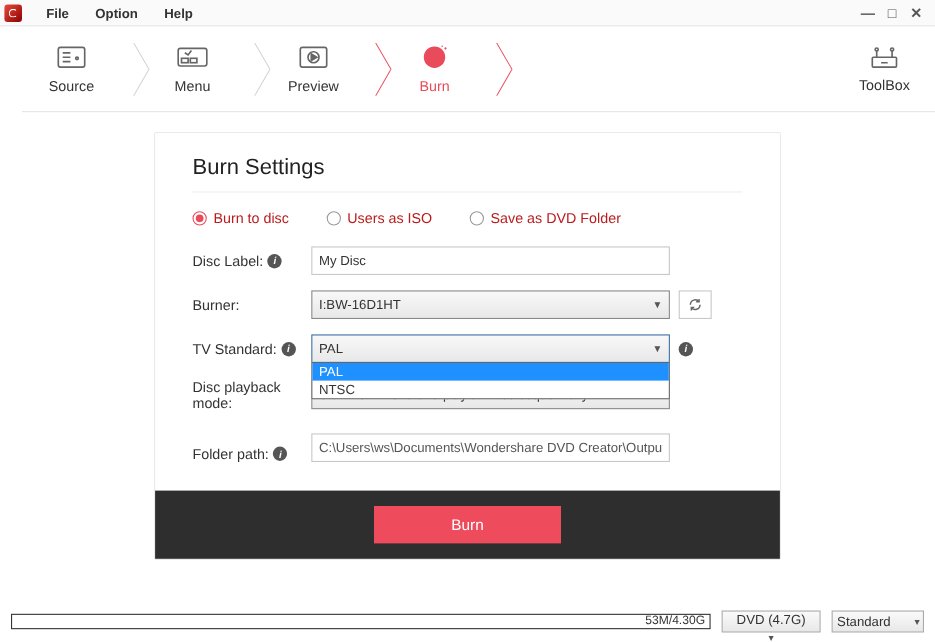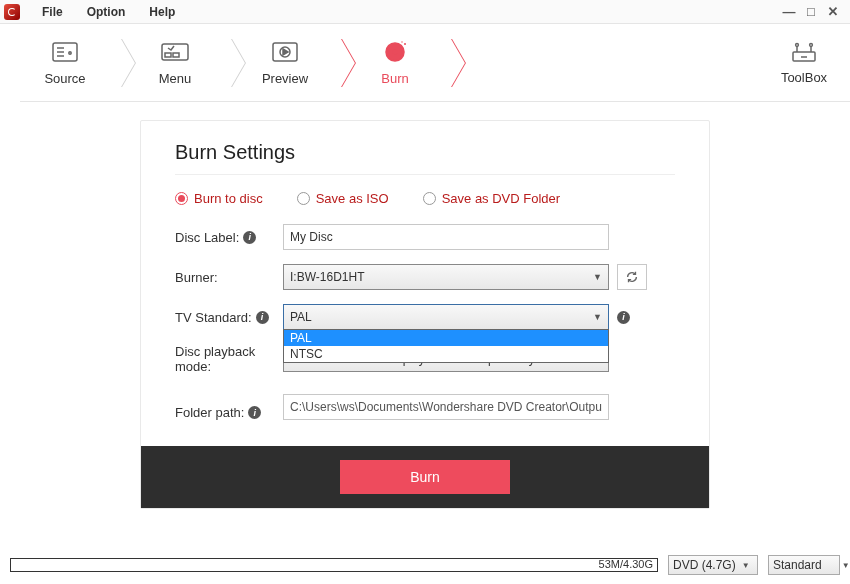--- a/index.html
+++ b/index.html
@@ -55,22 +55,22 @@
 .dropdown-open .opt.hl{background:#1e90ff;color:#fff;}
 
 .panel-footer { height:62px; background:#2e2e2e; display:flex; align-items:center; justify-content:center; margin-top:26px;}
 .burn-btn{width:170px;height:34px;background:#ee4b5d;color:#fff;border:none;font-size:14px;cursor:pointer;}
 
 .statusbar{position:absolute;left:0;right:0;bottom:8px;height:22px;display:flex;align-items:center;padding:0 10px;gap:10px;font-size:12px;}
 .progress{flex:1;height:14px;border:1px solid #333;background:#fff;position:relative;}
 .progress-text{position:absolute;right:4px;top:-1px;font-size:11px;color:#333;}
 .combo{height:20px;border:1px solid #aaa;background:linear-gradient(#fafafa,#e8e8e8);display:flex;align-items:center;padding:0 4px;gap:6px;cursor:pointer;font-size:12px;color:#333;}
 .combo .caret{font-size:8px;color:#555;}
-.combo.disctype{width:90px;}
-.combo.quality{width:72px;gap:20px;}
+.combo.disctype{width:90px;flex-direction:column;}
+.combo.quality{width:84px;gap:20px;}
 </style>
 </head>
 <body>
 
 <div class="titlebar">
   <div class="app-logo"></div>
   <div class="menu-item">File</div>
   <div class="menu-item">Option</div>
   <div class="menu-item">Help</div>
   <div class="win-controls">
@@ -150,21 +150,21 @@
     <h2>Burn Settings</h2>
     <div class="divider"></div>
 
     <div class="radio-row">
       <div class="radio selected">
         <span class="radio-circle"></span>
         <span>Burn to disc</span>
       </div>
       <div class="radio">
         <span class="radio-circle"></span>
-        <span>Save as ISO</span>
+        <span>Users as ISO</span>
       </div>
       <div class="radio">
         <span class="radio-circle"></span>
         <span>Save as DVD Folder</span>
       </div>
     </div>
 
     <div class="form-row">
       <div class="form-label">
         <span>Disc Label:</span>

